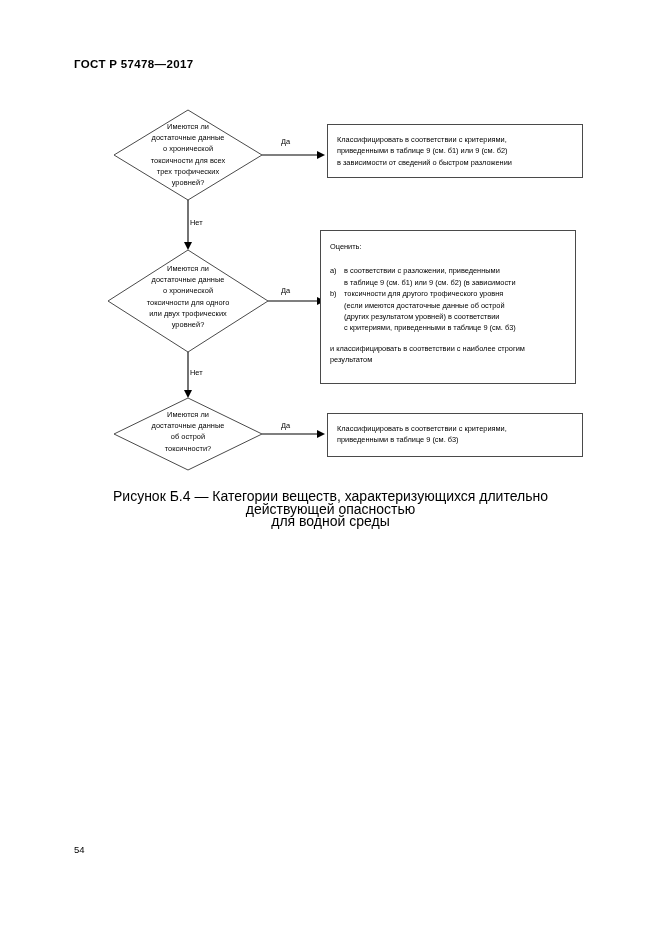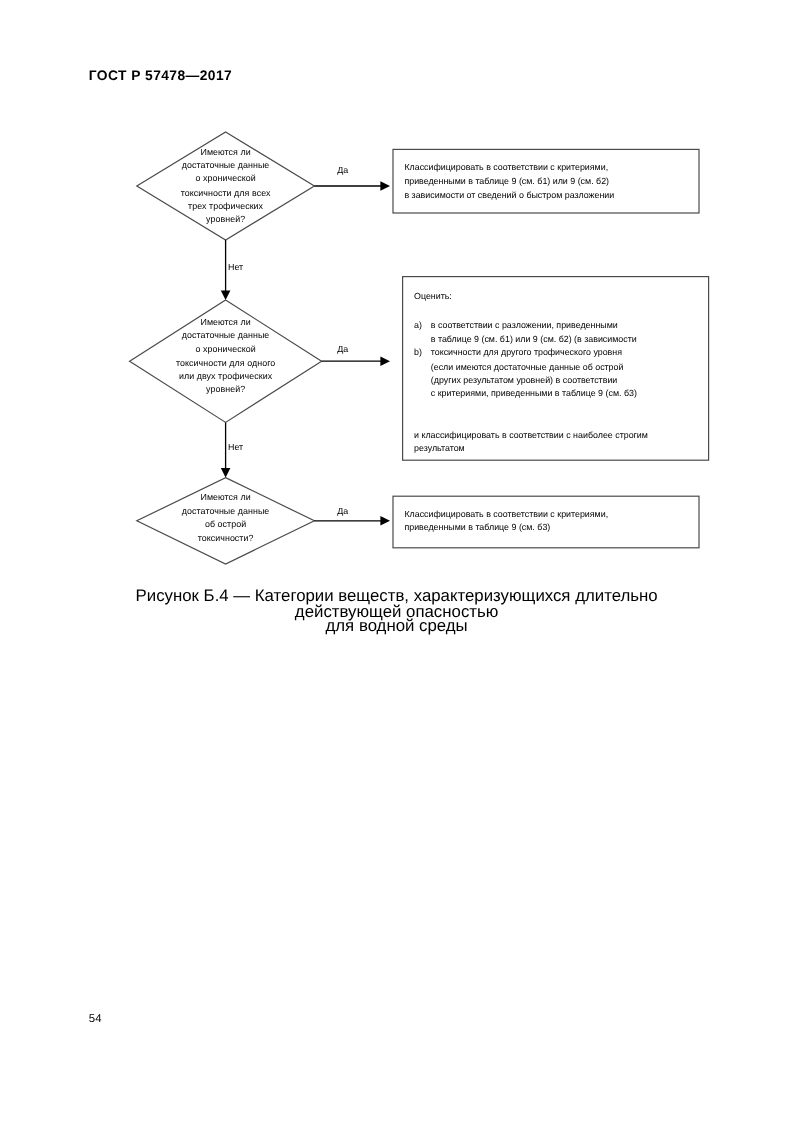--- a/index.html
+++ b/index.html
@@ -82,38 +82,38 @@
     color: #000;
   }
   #box-1 {
     left: 327px;
     top: 124px;
     width: 256px;
     height: 54px;
     padding: 9px 8px 0 9px;
   }
   #box-2 {
-    left: 335px;
+    left: 320px;
     top: 230px;
     width: 256px;
     height: 154px;
     padding: 10px 8px 0 9px;
   }
   #box-3 {
     left: 327px;
     top: 413px;
     width: 256px;
     height: 44px;
     padding: 9px 8px 0 9px;
   }
   .box p {
     margin: 0;
   }
   .box p.spacer-before {
-    margin-top: 23px;
+    margin-top: 9px;
   }
   .list-row {
     display: flex;
     margin-top: 0;
   }
   .list-row .marker {
     width: 14px;
     flex: 0 0 14px;
   }
   .list-row .content {

